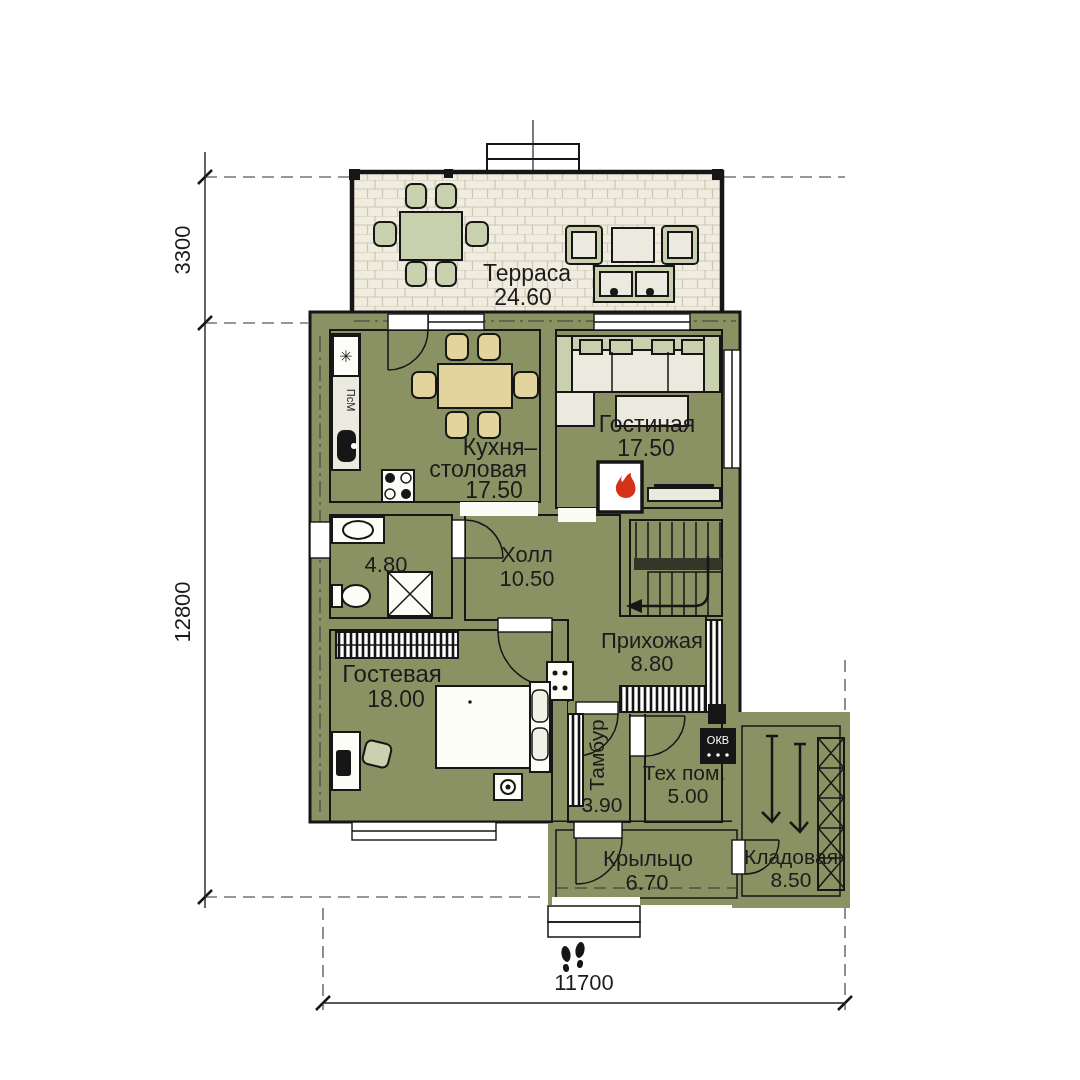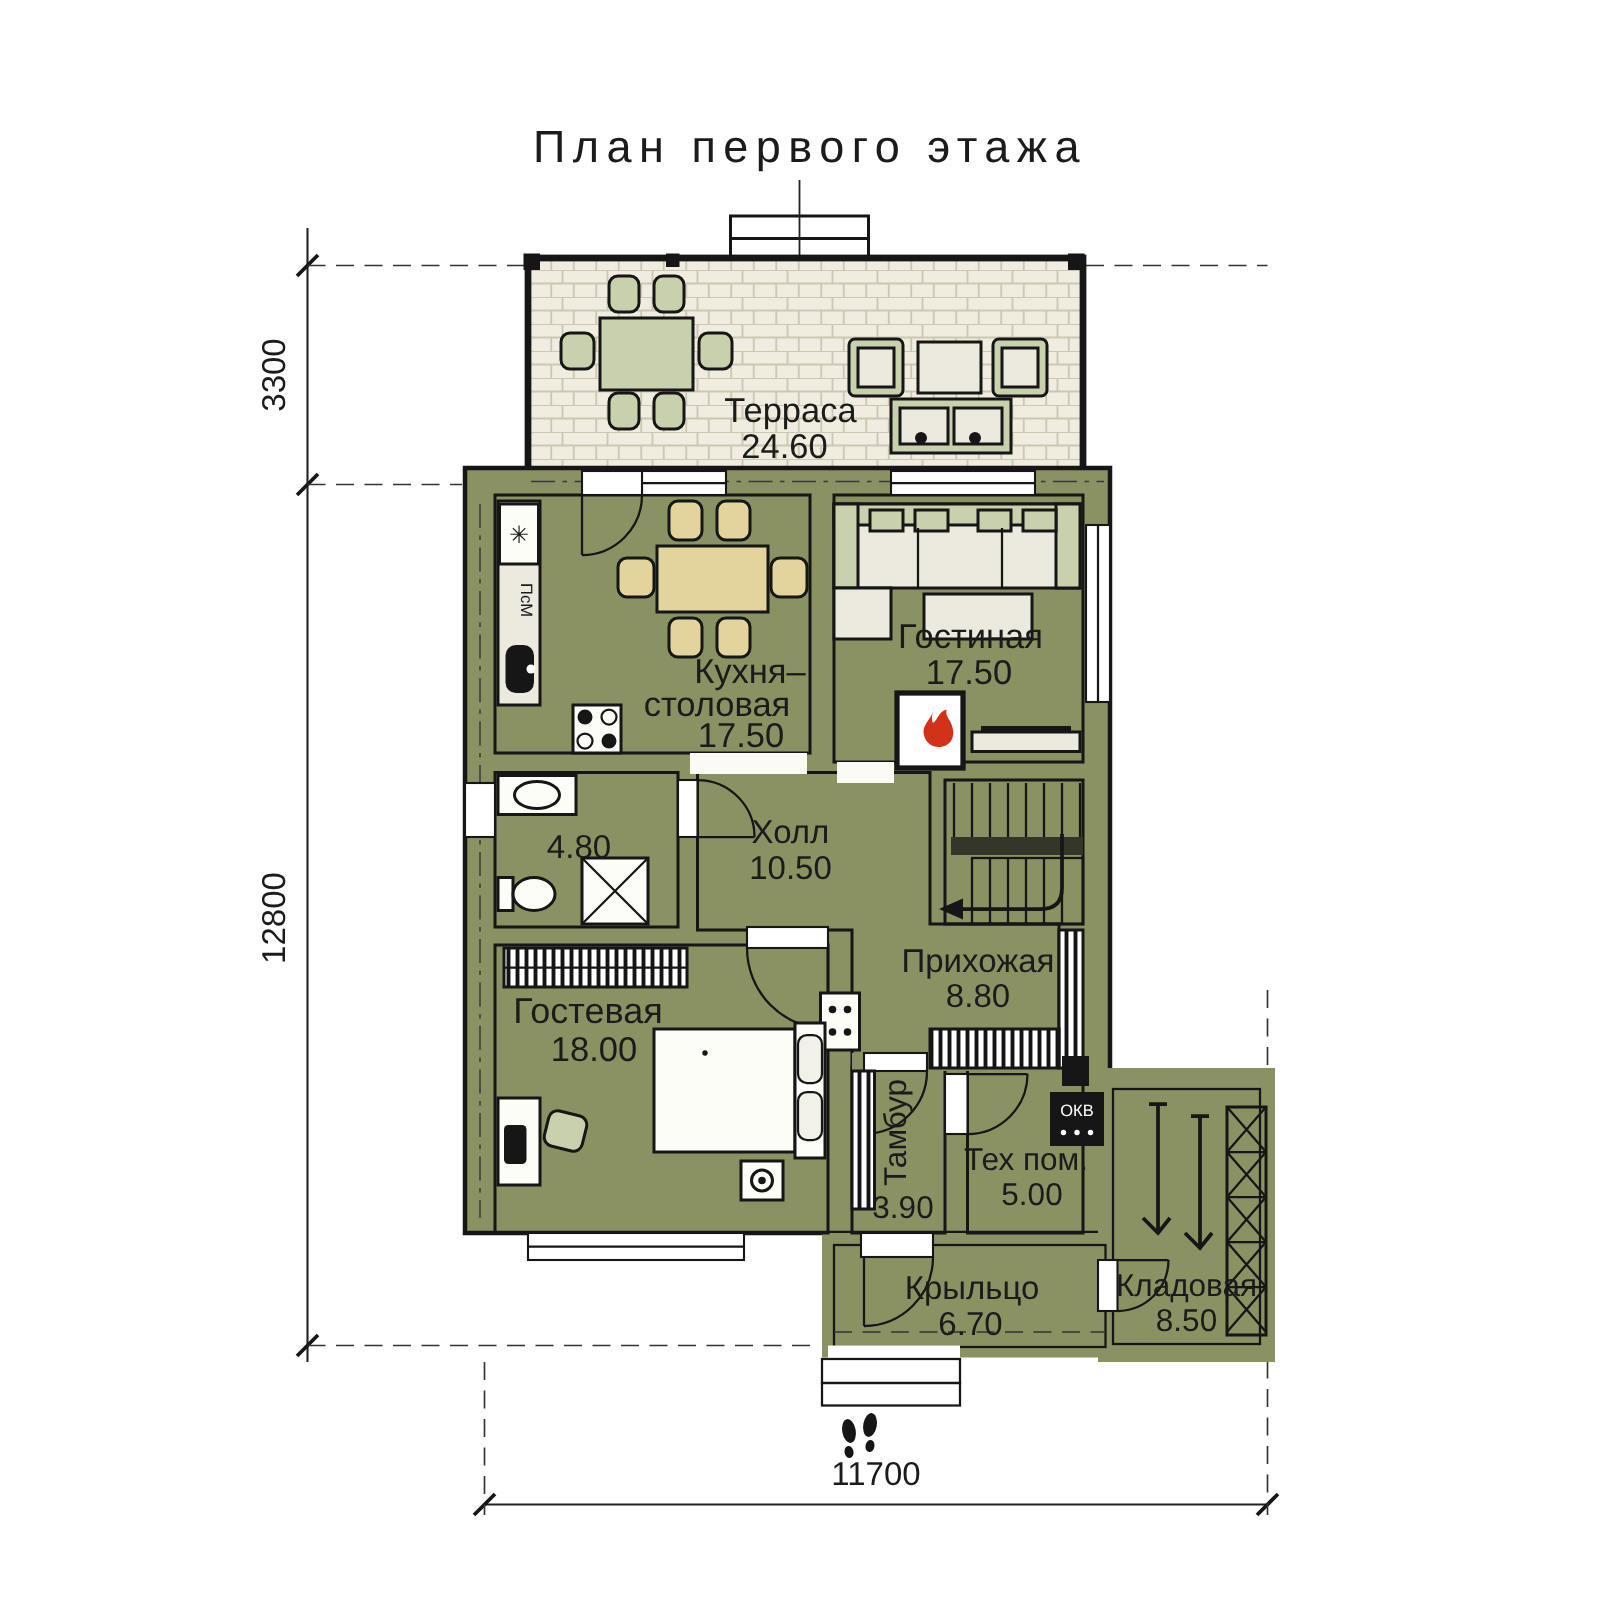--- a/index.html
+++ b/index.html
@@ -339,14 +339,13 @@
       </g>
       <g stroke="#161616" stroke-width="2.5" fill="none">
         <path d="M772 736V820M766 736H778M762 812l10 10 8-10"></path>
         <path d="M800 744V830M794 744H806M790 822l10 10 8-10"></path>
       </g>
       <text class="rname" x="791" y="864" style="font-size:21px">Кладовая</text>
       <text class="rarea" x="791" y="887" style="font-size:21px">8.50</text>
     </g>
   </svg>
 
-  <div id="plan-title">План первого этажа</div>
 </div>
 
 </body></html>

